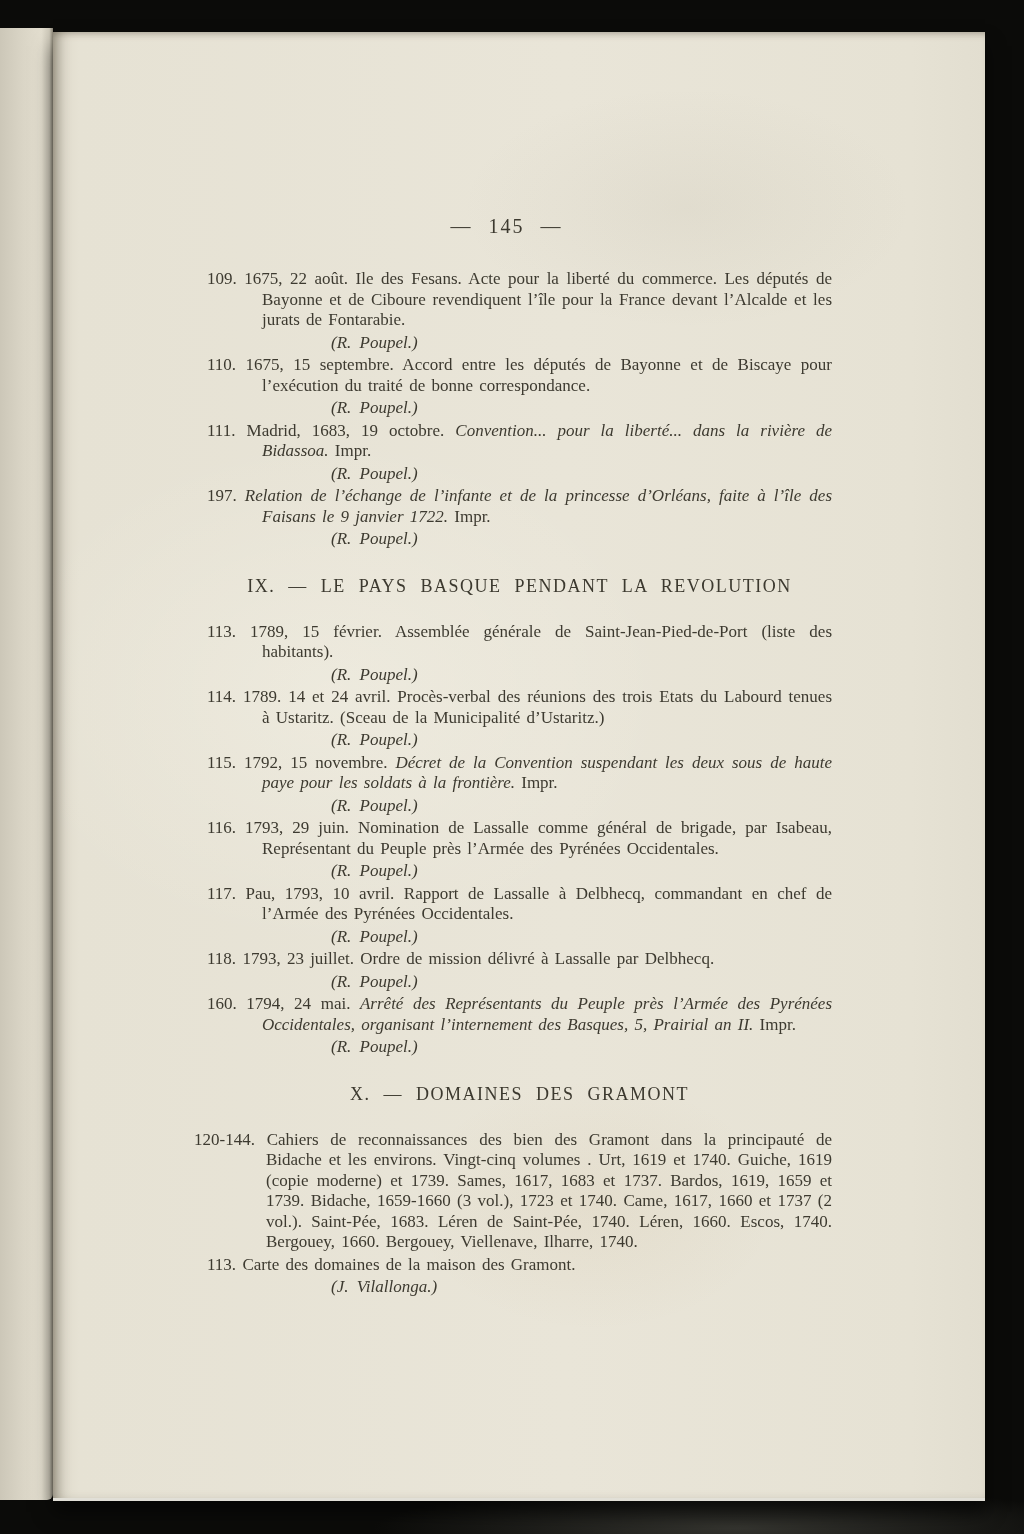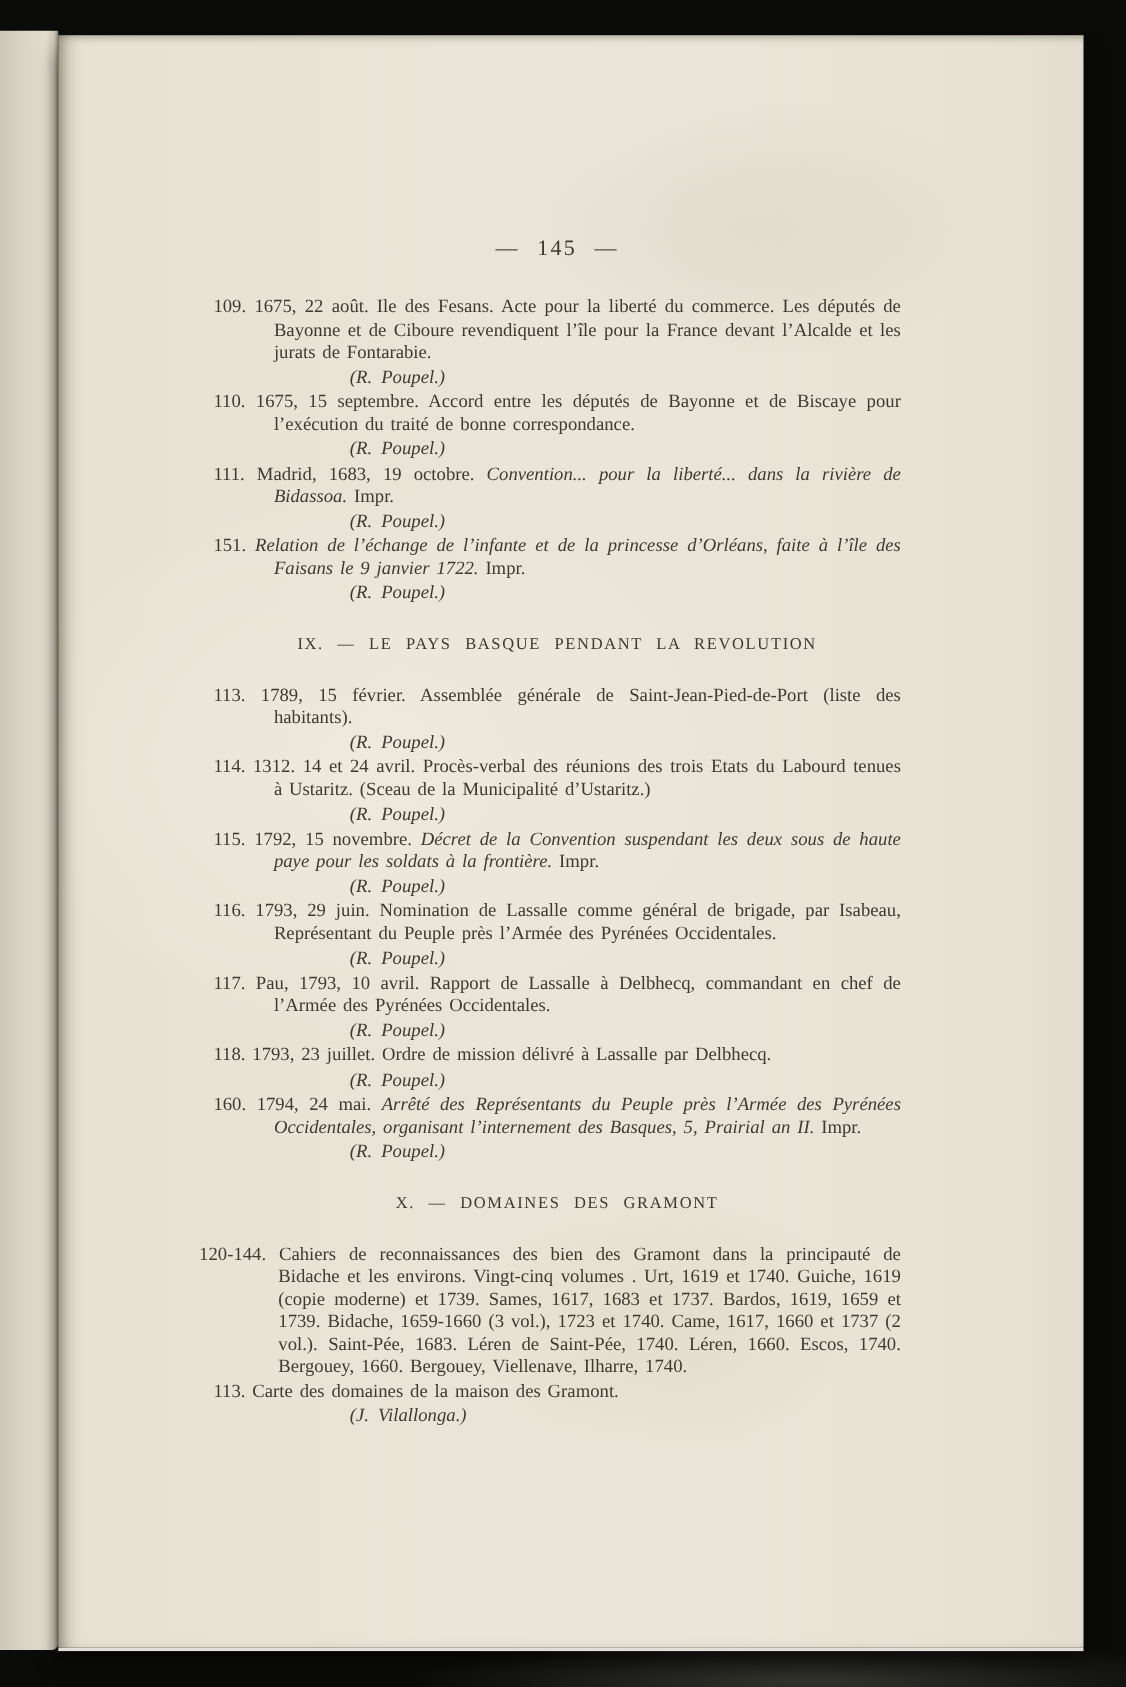--- a/index.html
+++ b/index.html
@@ -36,55 +36,55 @@
     background:linear-gradient(90deg,
       #c6c1b2 0 2px,#f1eee1 2px 4px,#a5a092 4px 5px,#e4e0d2 5px 8px,
       #90double 0, #918c7d 8px 9px,#d8d4c5 9px 11px,#7c8496 11px 12px,#15151366 12px 14px);
   }
   .page-header {
     position:absolute; top:183px; left:141px; width:625px;
     text-align:center; font-size:20px; color:#3c392f;
     letter-spacing:2px; word-spacing:9px;
   }
   .content {
-    position:absolute; top:237px; left:141px; width:625px;
+    position:absolute; top:237px; left:154px; width:625px;
     font-size:17px; line-height:20.5px; color:#3d3a30; text-align:justify;
   }
   .entry { padding-left:55px; text-indent:-55px; margin:0 0 2px; word-spacing:2px; }
   .entry-wide { margin-left:-13px; padding-left:72px; text-indent:-72px;margin-top:24px; }
   .italic { font-style:italic; }
   .attribution {
     font-style:italic; text-indent:0;
     padding-left:124px; margin:0 0 2px; word-spacing:4px;
   }
   .section-heading {
-    text-align:center; font-size:15px; color:#3c392f;
+    text-align:center; font-size:18px; color:#3c392f;
     letter-spacing:1.5px; word-spacing:7px; margin:24px 0 24px; line-height:24px;
   }
 </style>
 </head>
 <body>
 
 <div class="gutter"></div>
 
 <div class="page">
   <div class="page-header">— 145 —</div>
   <div class="content" id="content">
       <div class="entry"><span class="entry-num">109.</span> <span class="seg">1675, 22 août. Ile des Fesans. Acte pour la liberté du commerce. Les députés de Bayonne et de Ciboure revendiquent l’île pour la France devant l’Alcalde et les jurats de Fontarabie.</span> </div>
       <div class="attribution">(R. Poupel.)</div>
       <div class="entry"><span class="entry-num">110.</span> <span class="seg">1675, 15 septembre. Accord entre les députés de Bayonne et de Bis­caye pour l’exécution du traité de bonne correspondance.</span> </div>
       <div class="attribution">(R. Poupel.)</div>
       <div class="entry"><span class="entry-num">111.</span> <span class="seg">Madrid, 1683, 19 octobre.</span> <span class="seg italic">Convention... pour la liberté... dans la rivière de Bidassoa.</span> <span class="seg">Impr.</span> </div>
       <div class="attribution">(R. Poupel.)</div>
-      <div class="entry"><span class="entry-num">151.</span> <span class="seg italic">Relation de l’échange de l’infante et de la princesse d’Orléans, faite à l’île des Faisans le 9 janvier 1722.</span> <span class="seg">Impr.</span> </div>
+      <div class="entry"><span class="entry-num">197.</span> <span class="seg italic">Relation de l’échange de l’infante et de la princesse d’Orléans, faite à l’île des Faisans le 9 janvier 1722.</span> <span class="seg">Impr.</span> </div>
       <div class="attribution">(R. Poupel.)</div>
       <div class="section-heading">IX. — LE PAYS BASQUE PENDANT LA REVOLUTION</div>
       <div class="entry"><span class="entry-num">113.</span> <span class="seg">1789, 15 février. Assemblée générale de Saint-Jean-Pied-de-Port (liste des habitants).</span> </div>
       <div class="attribution">(R. Poupel.)</div>
-      <div class="entry"><span class="entry-num">114.</span> <span class="seg">1312. 14 et 24 avril. Procès-verbal des réunions des trois Etats du Labourd tenues à Ustaritz. (Sceau de la Municipalité d’Ustaritz.)</span> </div>
+      <div class="entry"><span class="entry-num">114.</span> <span class="seg">1789. 14 et 24 avril. Procès-verbal des réunions des trois Etats du Labourd tenues à Ustaritz. (Sceau de la Municipalité d’Ustaritz.)</span> </div>
       <div class="attribution">(R. Poupel.)</div>
       <div class="entry"><span class="entry-num">115.</span> <span class="seg">1792, 15 novembre.</span> <span class="seg italic">Décret de la Convention suspendant les deux sous de haute paye pour les soldats à la frontière.</span> <span class="seg">Impr.</span> </div>
       <div class="attribution">(R. Poupel.)</div>
       <div class="entry"><span class="entry-num">116.</span> <span class="seg">1793, 29 juin. Nomination de Lassalle comme général de brigade, par Isabeau, Représentant du Peuple près l’Armée des Pyrénées Occi­dentales.</span> </div>
       <div class="attribution">(R. Poupel.)</div>
       <div class="entry"><span class="entry-num">117.</span> <span class="seg">Pau, 1793, 10 avril. Rapport de Lassalle à Delbhecq, commandant en chef de l’Armée des Pyrénées Occidentales.</span> </div>
       <div class="attribution">(R. Poupel.)</div>
       <div class="entry"><span class="entry-num">118.</span> <span class="seg">1793, 23 juillet. Ordre de mission délivré à Lassalle par Delbhecq.</span> </div>
       <div class="attribution">(R. Poupel.)</div>
       <div class="entry"><span class="entry-num">160.</span> <span class="seg">1794, 24 mai.</span> <span class="seg italic">Arrêté des Représentants du Peuple près l’Armée des Pyrénées Occidentales, organisant l’internement des Basques, 5, Prairial an II.</span> <span class="seg">Impr.</span> </div>

